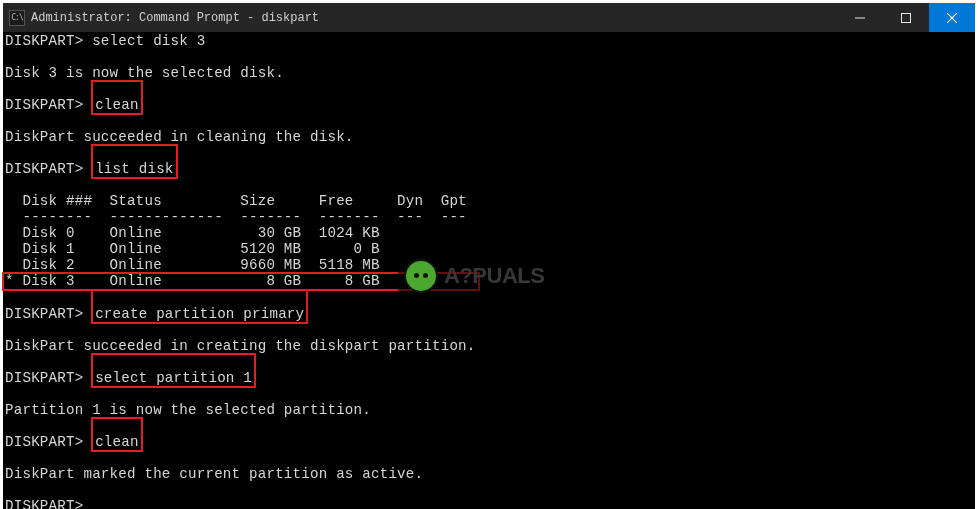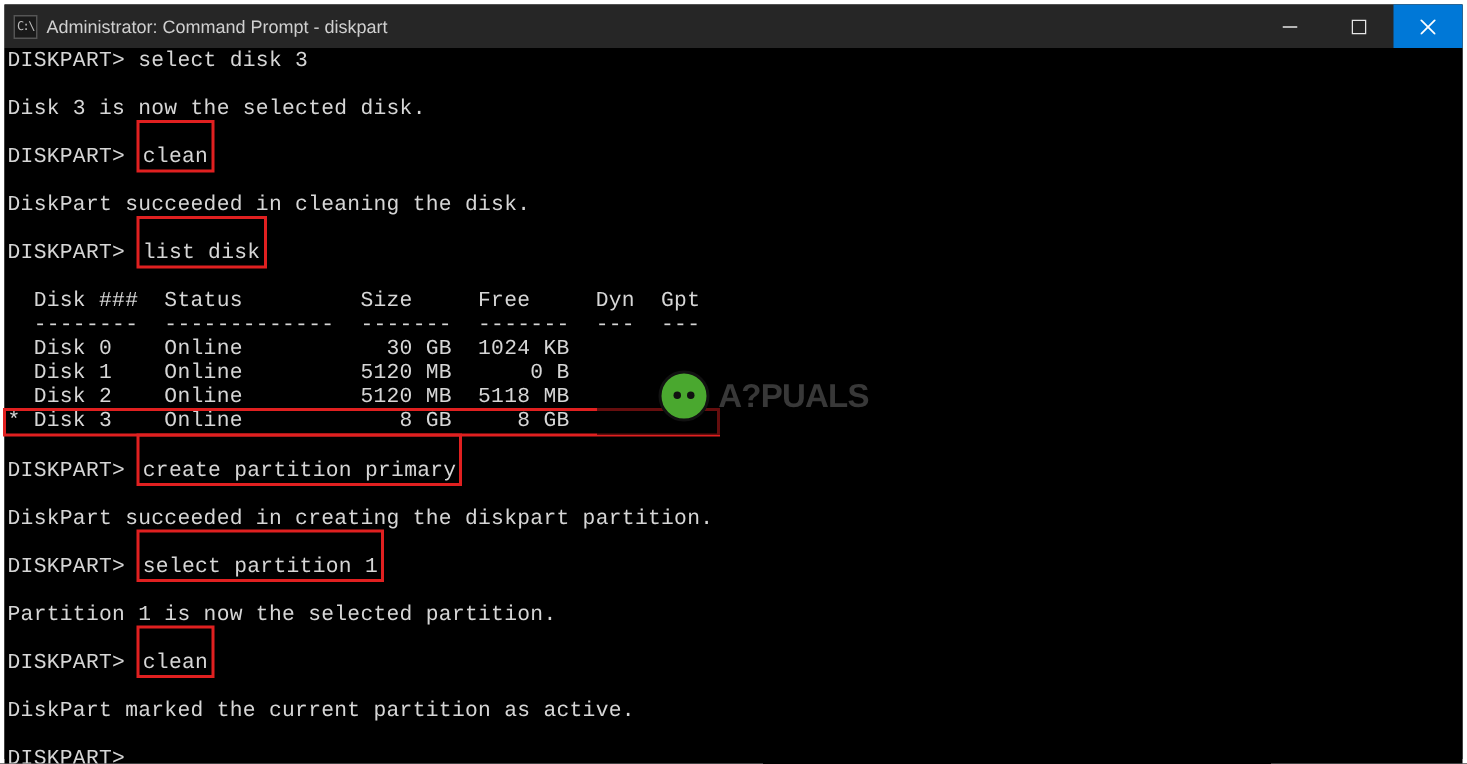--- a/index.html
+++ b/index.html
@@ -40,21 +40,21 @@
       display: flex;
       align-items: center;
       justify-content: center;
       color: #bbb;
       font-size: 8px;
       font-family: monospace;
       margin-right: 6px;
       line-height: 1;
       letter-spacing: -1px;
     }
-    .title-text { flex: 1; }
+    .title-text { flex: 1; font-family: Liberation Mono, monospace; }
     .win-controls { display: flex; height: 100%; }
     .win-btn {
       width: 46px;
       height: 29px;
       display: flex;
       align-items: center;
       justify-content: center;
       color: #e6e6e6;
     }
     .win-btn.close { background: #0078d7; }
@@ -80,27 +80,27 @@
       outline: 2px solid #e02020;
       outline-offset: -1px;
       display: inline-block;
       width: 476px;
       padding: 0 0 1px 2px;
       margin-left: -2px;
     }
     .watermark {
       position: absolute;
       left: 395px;
-      top: 206px;
+      top: 218px;
       width: 216px;
       height: 52px;
       background: rgba(0,0,0,0.55);
       display: flex;
       align-items: center;
-      justify-content: center;
+      justify-content: flex-start;
       padding-left: 6px;
     }
     .wm-face {
       width: 34px;
       height: 34px;
       background: #4aa82f;
       border-radius: 50%;
       border: 2px solid #111;
       display: flex;
       align-items: center;
@@ -159,21 +159,21 @@
 <span>DISKPART&gt;</span> <span class="hl">clean</span>
 
 <span>DiskPart succeeded in cleaning the disk.</span>
 
 <span>DISKPART&gt;</span> <span class="hl">list disk</span>
 
 <span>  Disk ###  Status         Size     Free     Dyn  Gpt</span>
 <span>  --------  -------------  -------  -------  ---  ---</span>
 <span>  Disk 0    Online           30 GB  1024 KB</span>
 <span>  Disk 1    Online         5120 MB      0 B</span>
-<span>  Disk 2    Online         5120 MB  5118 MB</span>
+<span>  Disk 2    Online         9660 MB  5118 MB</span>
 <span class="hl-row">* Disk 3    Online            8 GB     8 GB</span>
 
 <span>DISKPART&gt;</span> <span class="hl">create partition primary</span>
 
 <span>DiskPart succeeded in creating the diskpart partition.</span>
 
 <span>DISKPART&gt;</span> <span class="hl">select partition 1</span>
 
 <span>Partition 1 is now the selected partition.</span>
 

